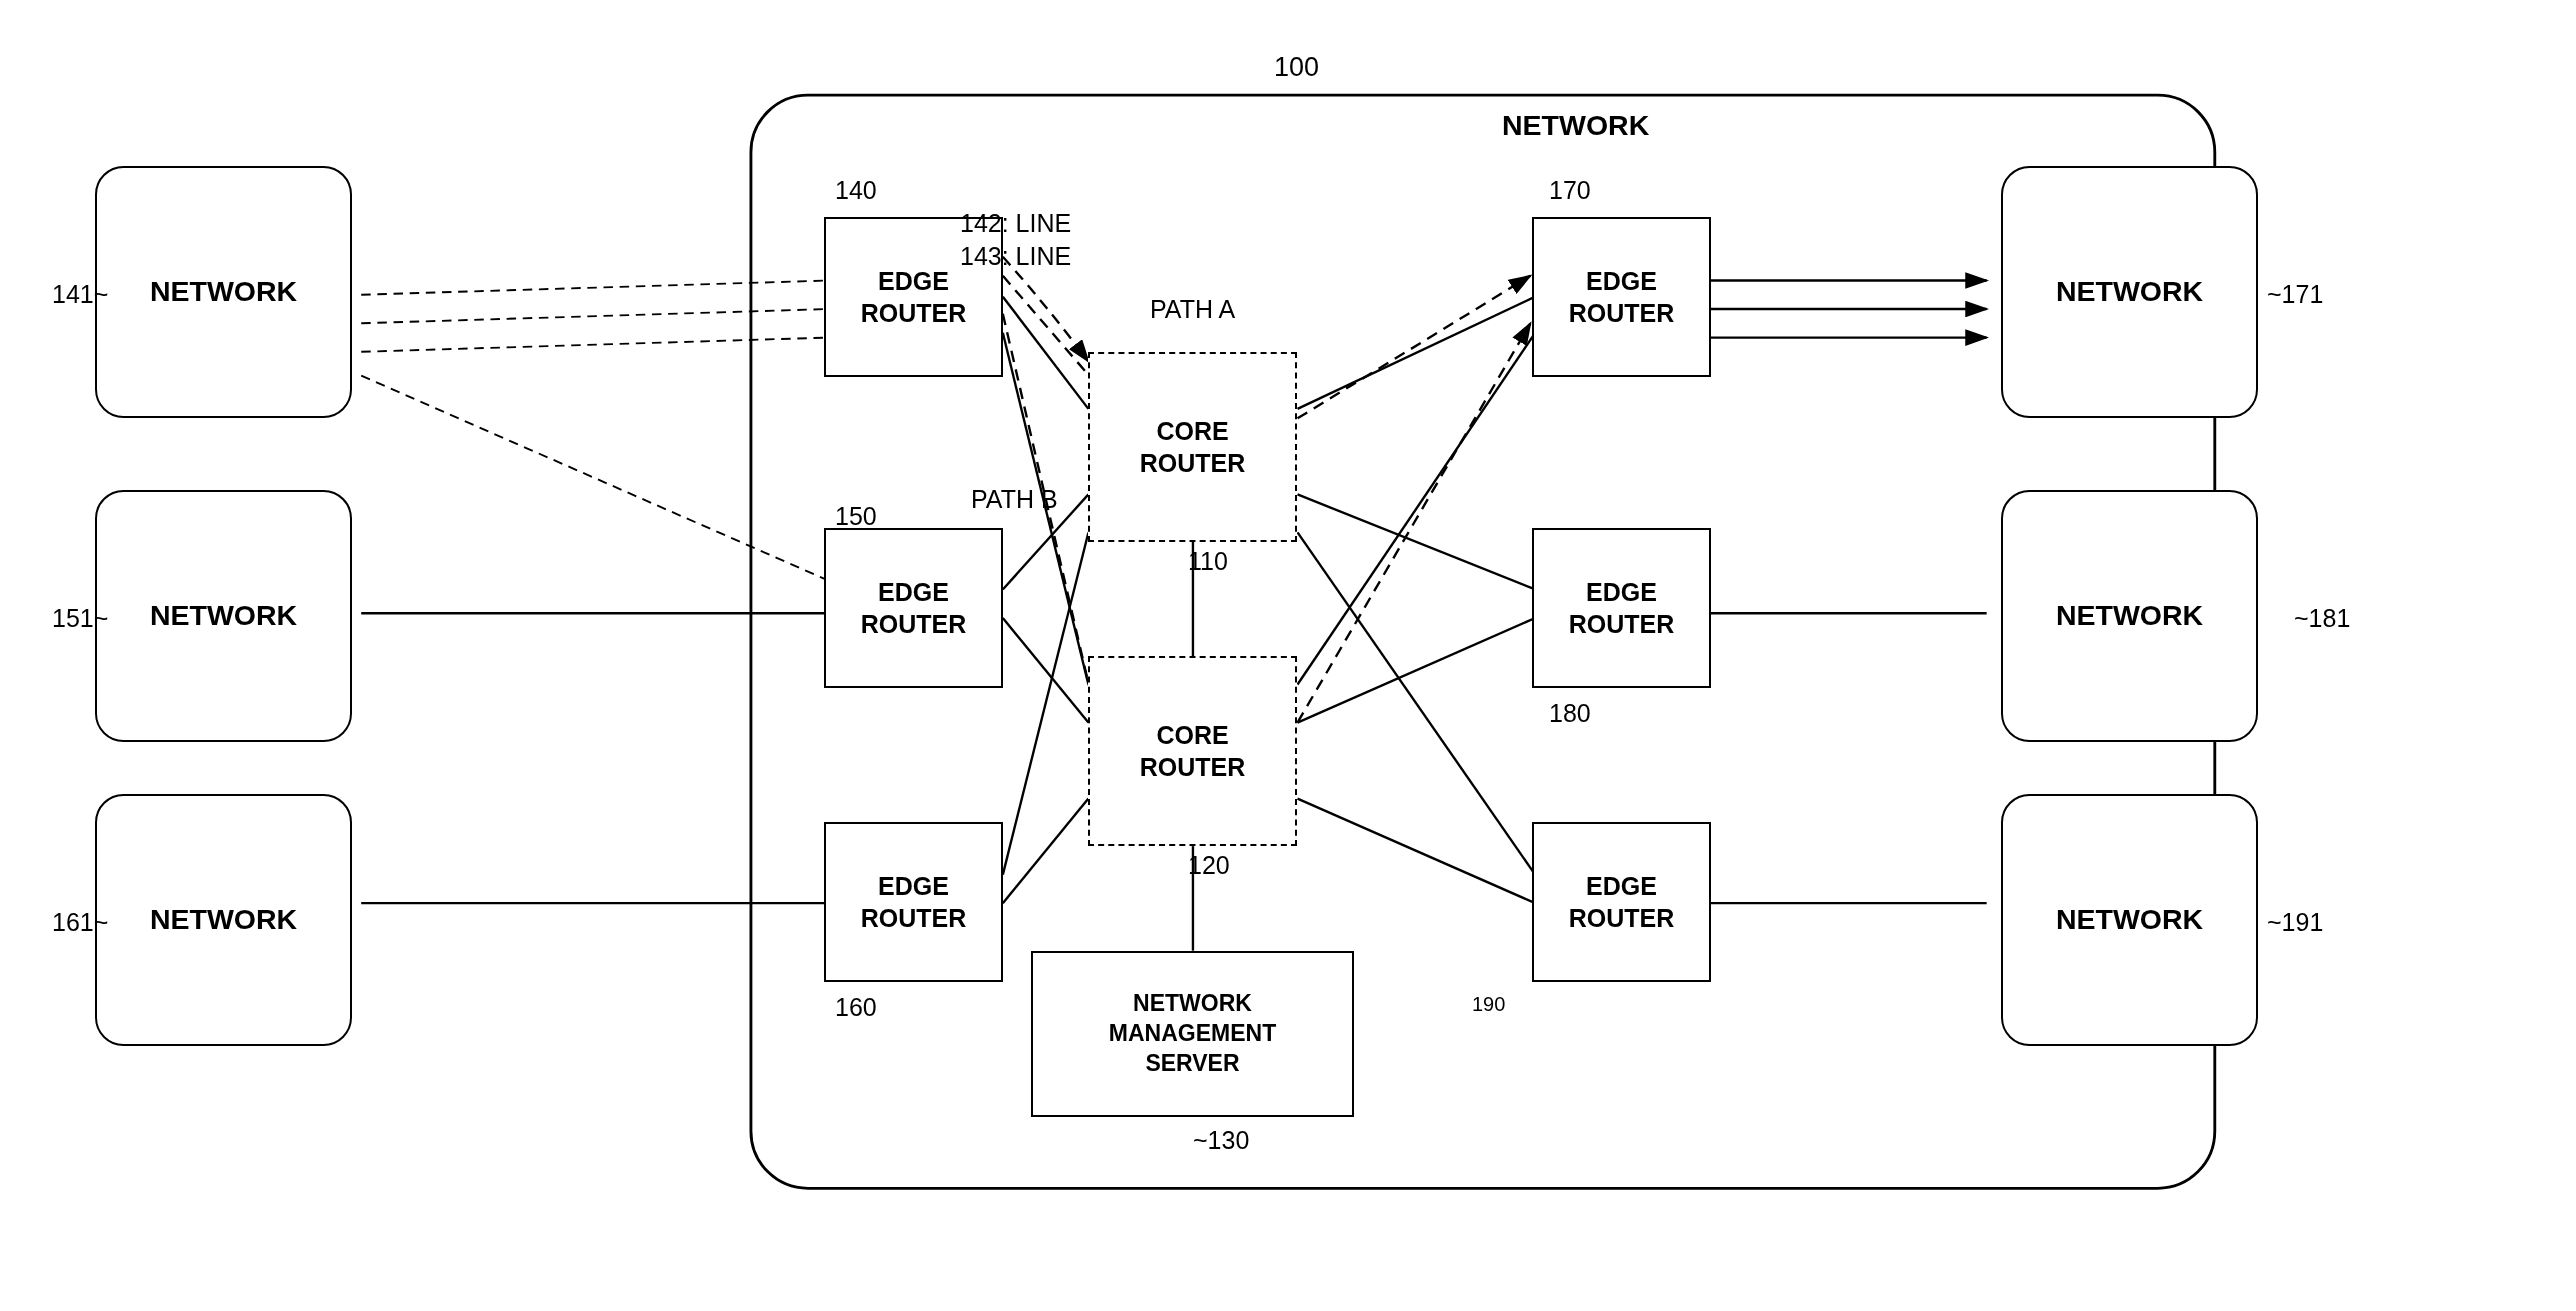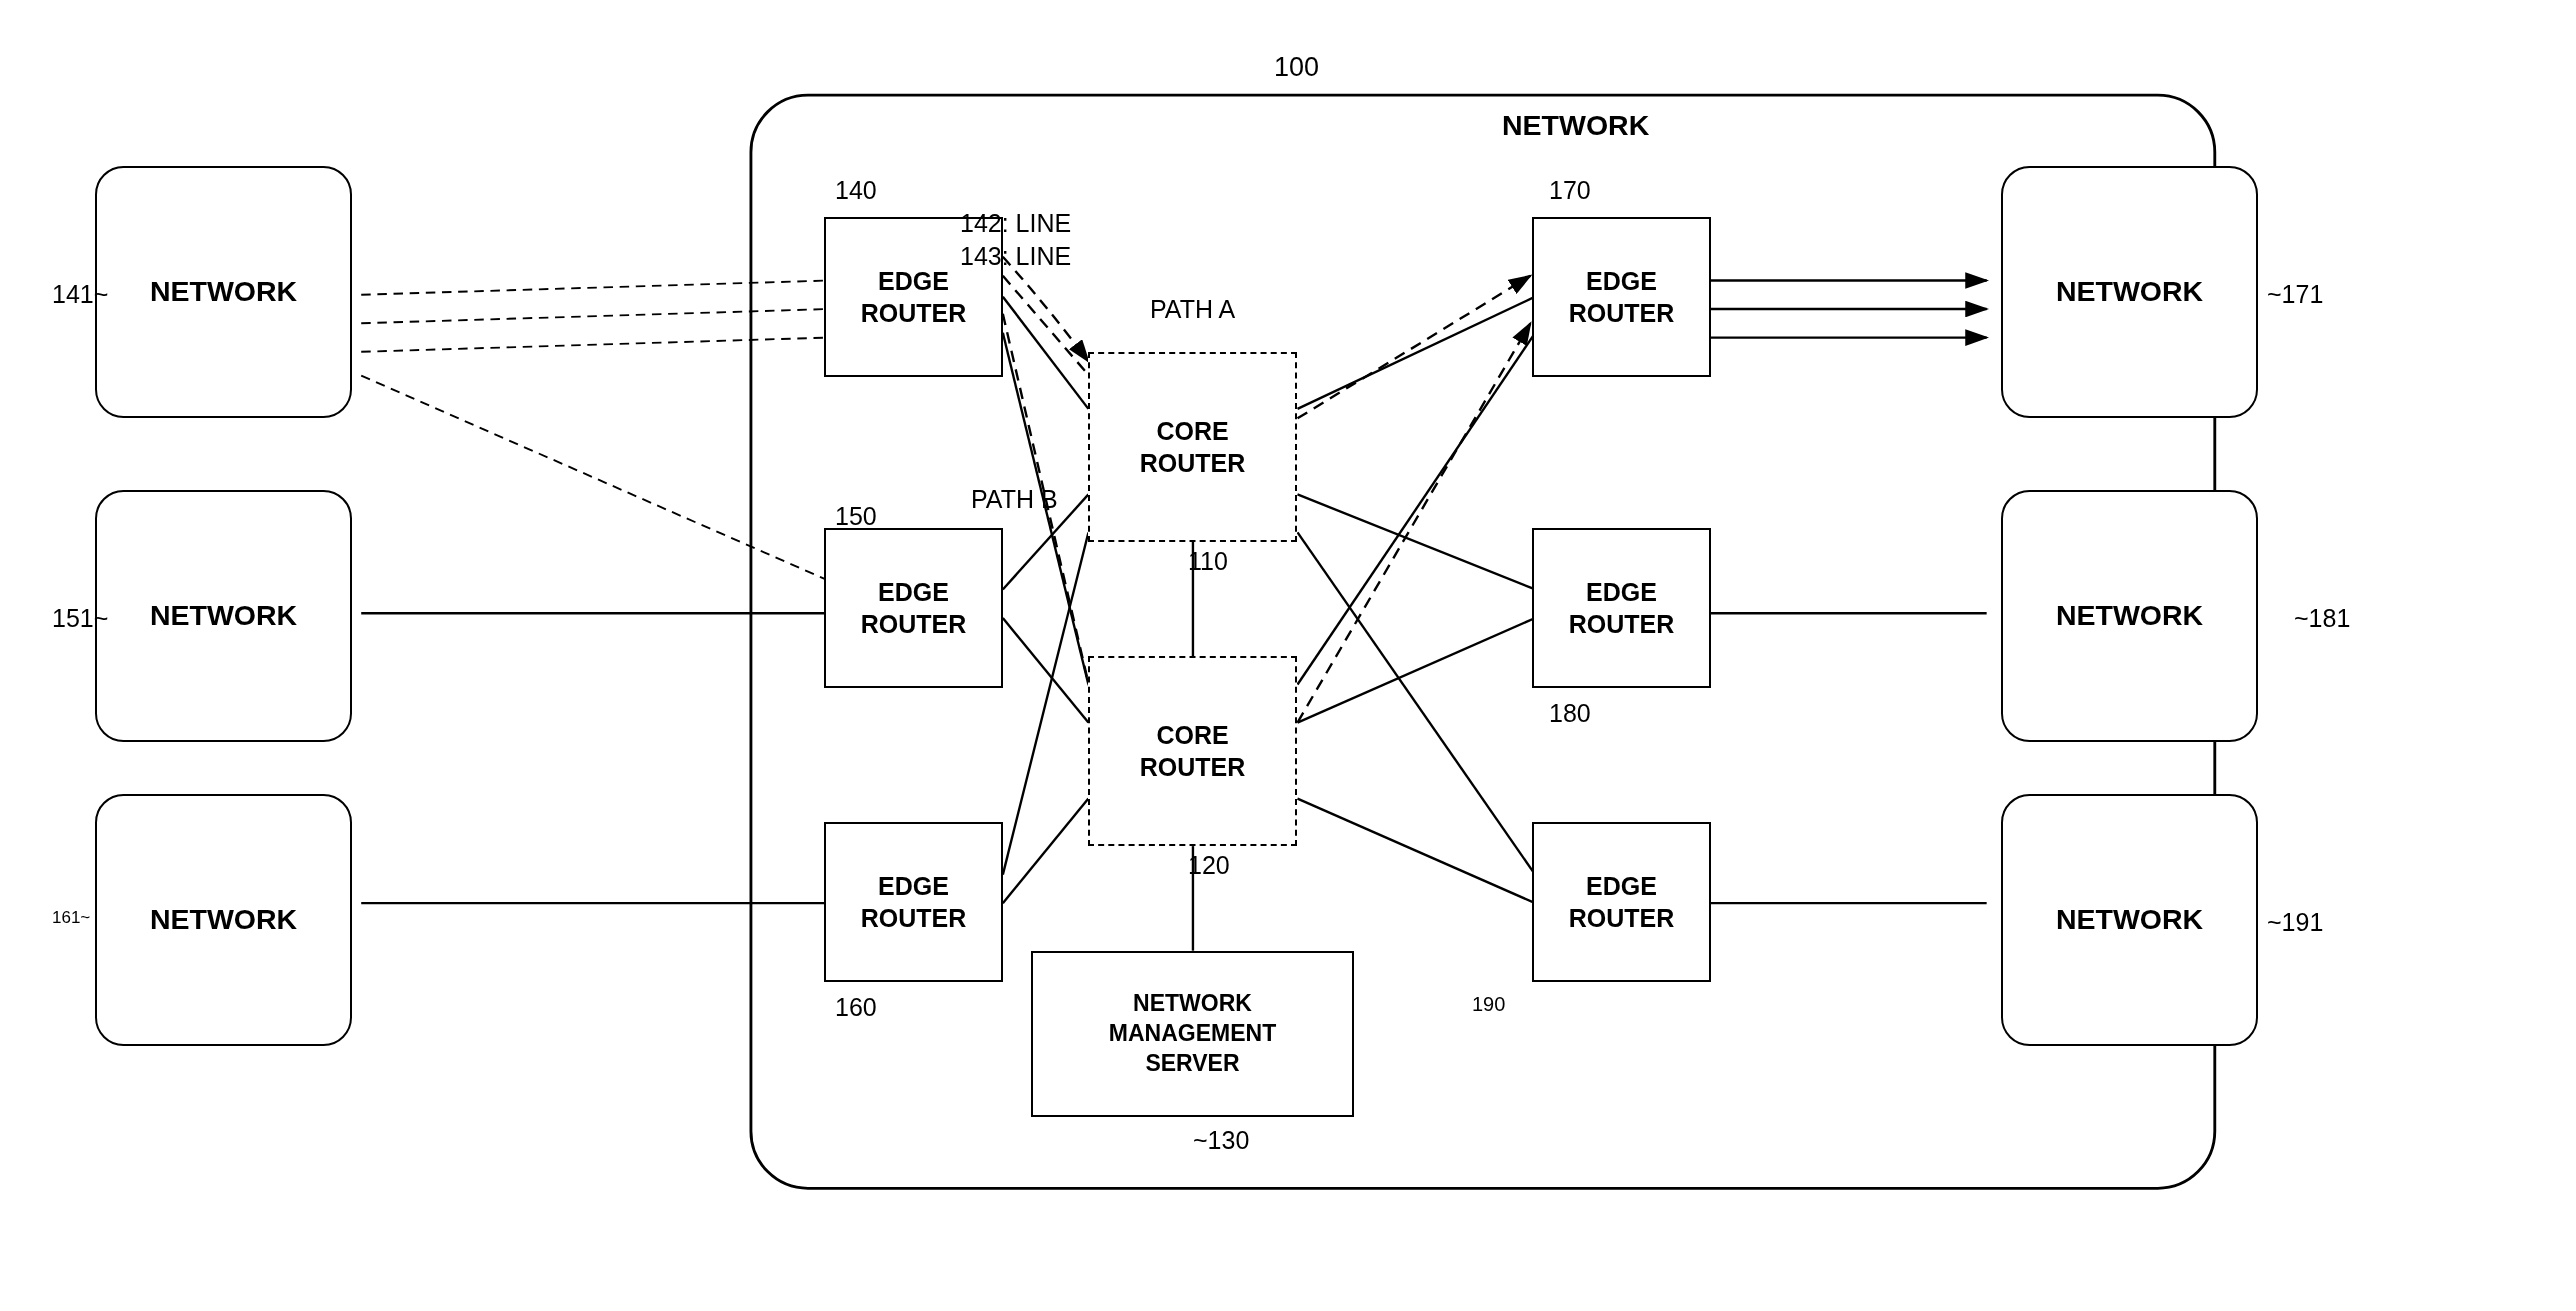--- a/index.html
+++ b/index.html
@@ -175,21 +175,21 @@
   <div class="label" style="top:280px; left:52px; font-size:25px;">141~</div>
 
   <div class="box" style="left:95px; top:490px; width:257px; height:252px; border-radius:28.5px; font-size:28.5px;">
     <span>NETWORK</span>
   </div>
   <div class="label" style="top:604px; left:52px; font-size:25px;text-align:right;">151~</div>
 
   <div class="box" style="left:95px; top:794px; width:257px; height:252px; border-radius:28.5px; font-size:28.5px;">
     <span>NETWORK</span>
   </div>
-  <div class="label" style="top:908px; left:52px; font-size:17px;">161~</div>
+  <div class="label" style="top:908px; left:52px; font-size:25px;">161~</div>
 
   <div class="box" style="left:2001px; top:166px; width:257px; height:252px; border-radius:28.5px; font-size:28.5px;">
     <span>NETWORK</span>
   </div>
   <div class="label" style="top:280px; left:2267px; font-size:25px;">~171</div>
 
   <div class="box" style="left:2001px; top:490px; width:257px; height:252px; border-radius:28.5px; font-size:28.5px;">
     <span>NETWORK</span>
   </div>
   <div class="label" style="top:604px; left:2267px; font-size:25px;margin-left:27px;">~181</div>

